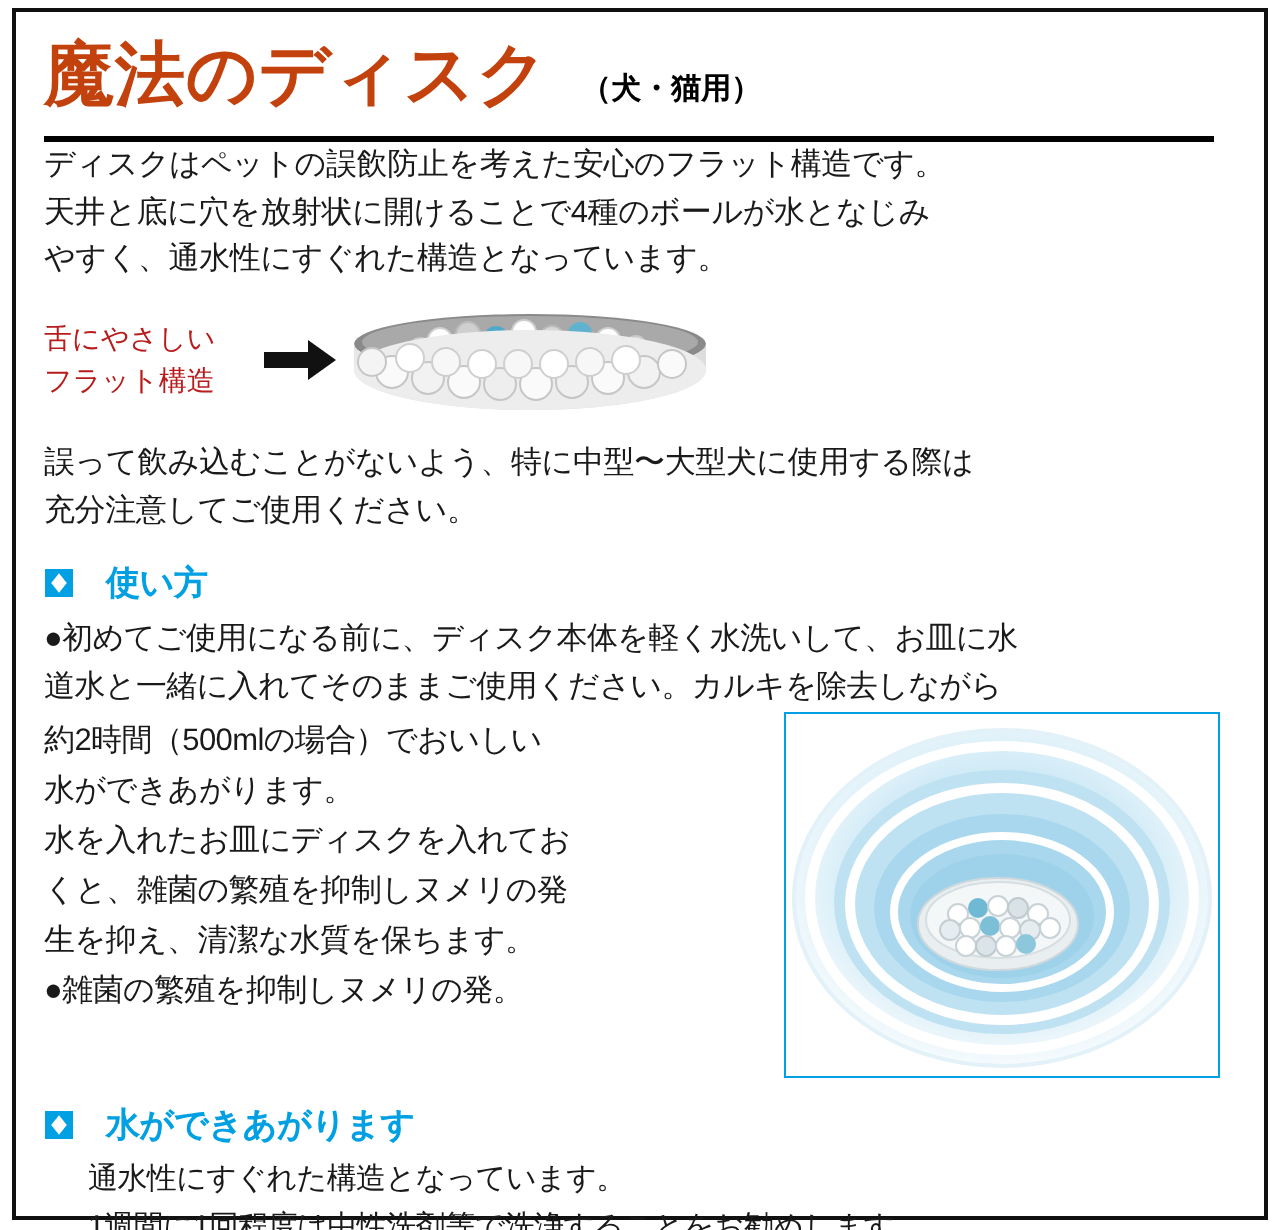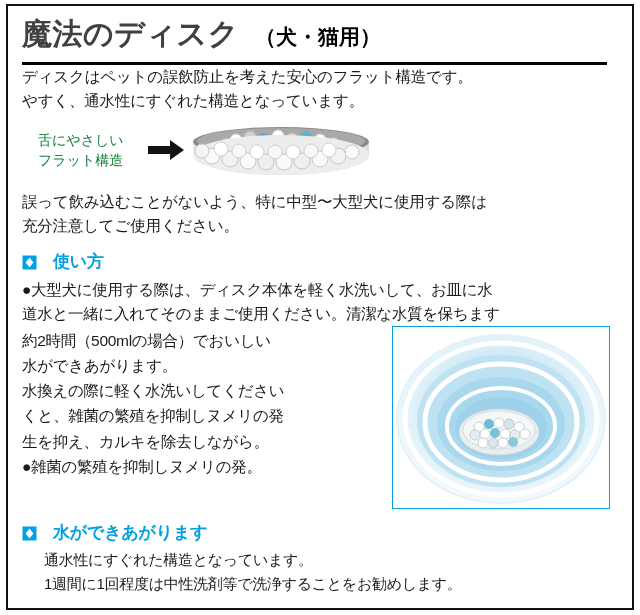--- a/index.html
+++ b/index.html
@@ -35,27 +35,27 @@
     width: 600px;
   }
 
   
   .title-row {
     display: flex;
     align-items: baseline;
     gap: 16px;
   }
   .title-main {
-    font-size: 30px;
+    font-size: 35px;
     font-weight: bold;
     letter-spacing: 0.5px;
-    color: #404040;
+    color: #c2410c;
   }
   .title-sub {
-    font-size: 21px;
+    font-size: 15px;
     font-weight: bold;
     color: #000;
   }
   .title-rule {
     margin-top: 7px;
     width: 585px;
     height: 3px;
     background: #000;
   }
 
@@ -72,22 +72,21 @@
   .flat-block {
     margin-top: 10px;
     display: flex;
     align-items: center;
     height: 56px;
   }
   .flat-label {
     font-size: 14px;
     line-height: 1.45;
     width: 108px;
-    color: #15803d;
-    margin-left: 16px;
+    color: #b91c1c;
   }
   .arrow {
     width: 40px;
     display: flex;
     align-items: center;
     justify-content: center;
   }
   .arrow svg { display:block; }
 
   .disk-photo {
@@ -173,20 +172,21 @@
   <div class="inner">
 
     <div class="title-row">
       <div class="title-main">魔法のディスク</div>
       <div class="title-sub">（犬・猫用）</div>
     </div>
     <div class="title-rule"></div>
 
     <div class="intro">
       <div>ディスクはペットの誤飲防止を考えた安心のフラット構造です。</div>
+      <div>天井と底に穴を放射状に開けることで4種のボールが水となじみ</div>
       <div>やすく、通水性にすぐれた構造となっています。</div>
     </div>
 
     <div class="flat-block">
       <div class="flat-label">
         <div>舌にやさしい</div>
         <div>フラット構造</div>
       </div>
       <div class="arrow">
         <svg width="36" height="20" viewBox="0 0 36 20">
@@ -256,31 +256,31 @@
       <span class="sec-diamond">
         <svg width="15" height="15" viewBox="0 0 15 15">
           <rect x="0.5" y="0.5" width="14" height="14" fill="#00a0e2"></rect>
           <path d="M7.5 2.6 L11.4 7.5 L7.5 12.4 L3.6 7.5 Z" fill="#ffffff"></path>
         </svg>
       </span>
       <span class="sec-title">使い方</span>
     </div>
 
     <div class="usage">
-      <div>●大型犬に使用する際は、ディスク本体を軽く水洗いして、お皿に水</div>
-      <div>道水と一緒に入れてそのままご使用ください。清潔な水質を保ちます</div>
+      <div>●初めてご使用になる前に、ディスク本体を軽く水洗いして、お皿に水</div>
+      <div>道水と一緒に入れてそのままご使用ください。カルキを除去しながら</div>
     </div>
 
     <div class="usage-cols">
       <div class="usage-left">
         <div>約2時間（500mlの場合）でおいしい</div>
         <div>水ができあがります。</div>
-        <div>水換えの際に軽く水洗いしてください</div>
+        <div>水を入れたお皿にディスクを入れてお</div>
         <div>くと、雑菌の繁殖を抑制しヌメリの発</div>
-        <div>生を抑え、カルキを除去しながら。</div>
+        <div>生を抑え、清潔な水質を保ちます。</div>
         <div>●雑菌の繁殖を抑制しヌメリの発。</div>
       </div>
 
       <div class="photo-box">
         <svg width="216" height="181" viewBox="0 0 216 181">
           <defs>
             <radialGradient id="bowlg" cx="50%" cy="45%" r="60%">
               <stop offset="0%" stop-color="#bfe4f4"></stop>
               <stop offset="55%" stop-color="#cfeaf6"></stop>
               <stop offset="100%" stop-color="#ffffff"></stop>

